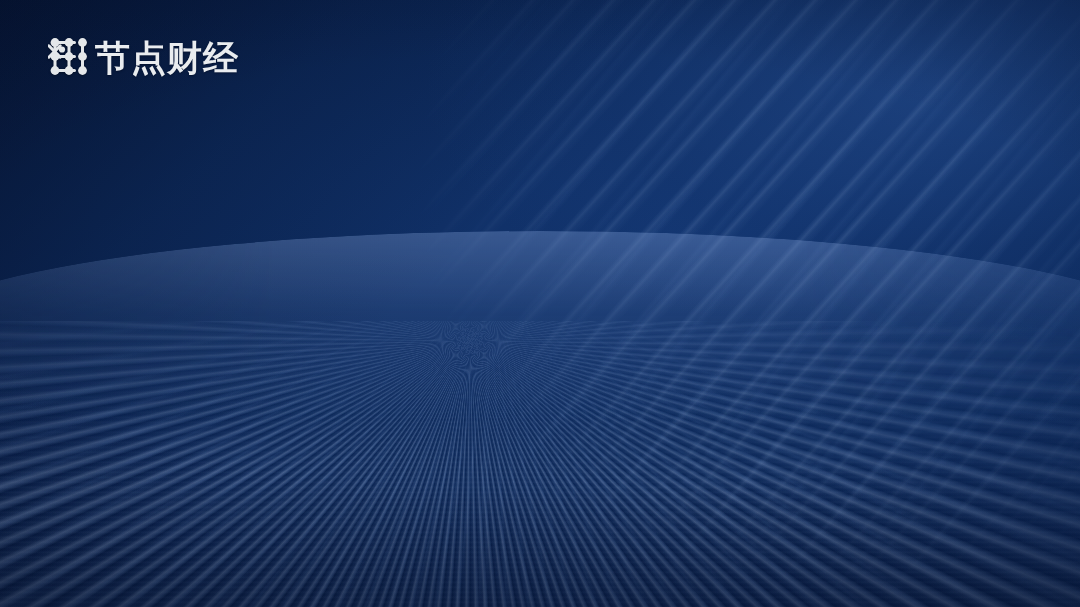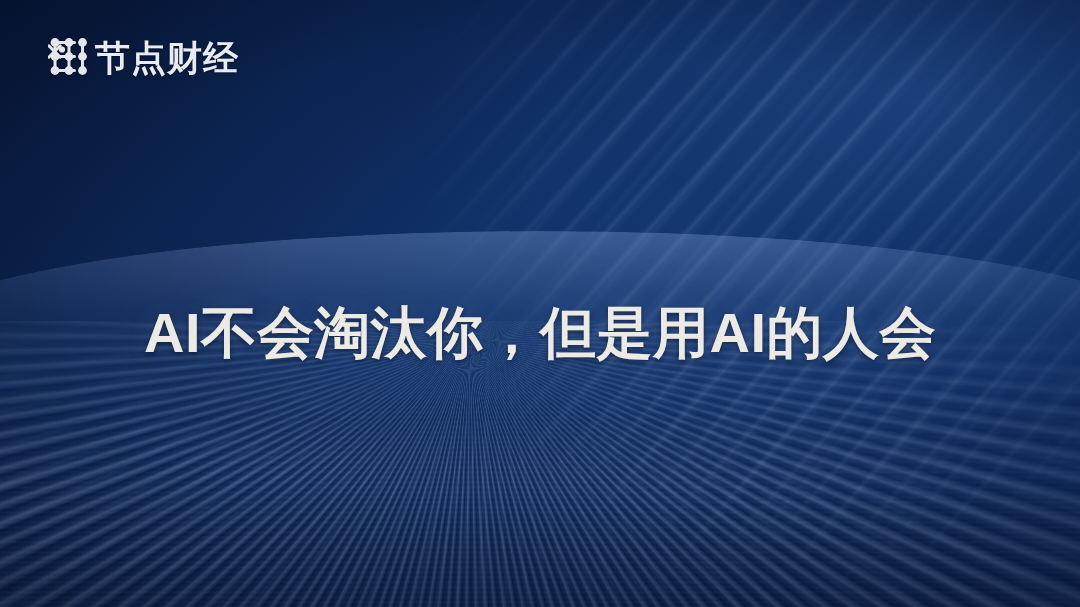--- a/index.html
+++ b/index.html
@@ -250,15 +250,14 @@
         <circle cx="34.5" cy="20.5" r="4.4"></circle>
         <circle cx="7" cy="34.5" r="4.4"></circle>
         <circle cx="21" cy="34.5" r="4.4"></circle>
         <circle cx="34.5" cy="34.5" r="4.4"></circle>
         <circle cx="14" cy="13.5" r="3.1"></circle>
       </g>
     </svg>
     <span class="logo-text">节点财经</span>
   </div>
 
-  <h1 class="headline">AI不会淘汰你，但是用AI的人会</h1>
 
 </div>
 
 </body></html>

